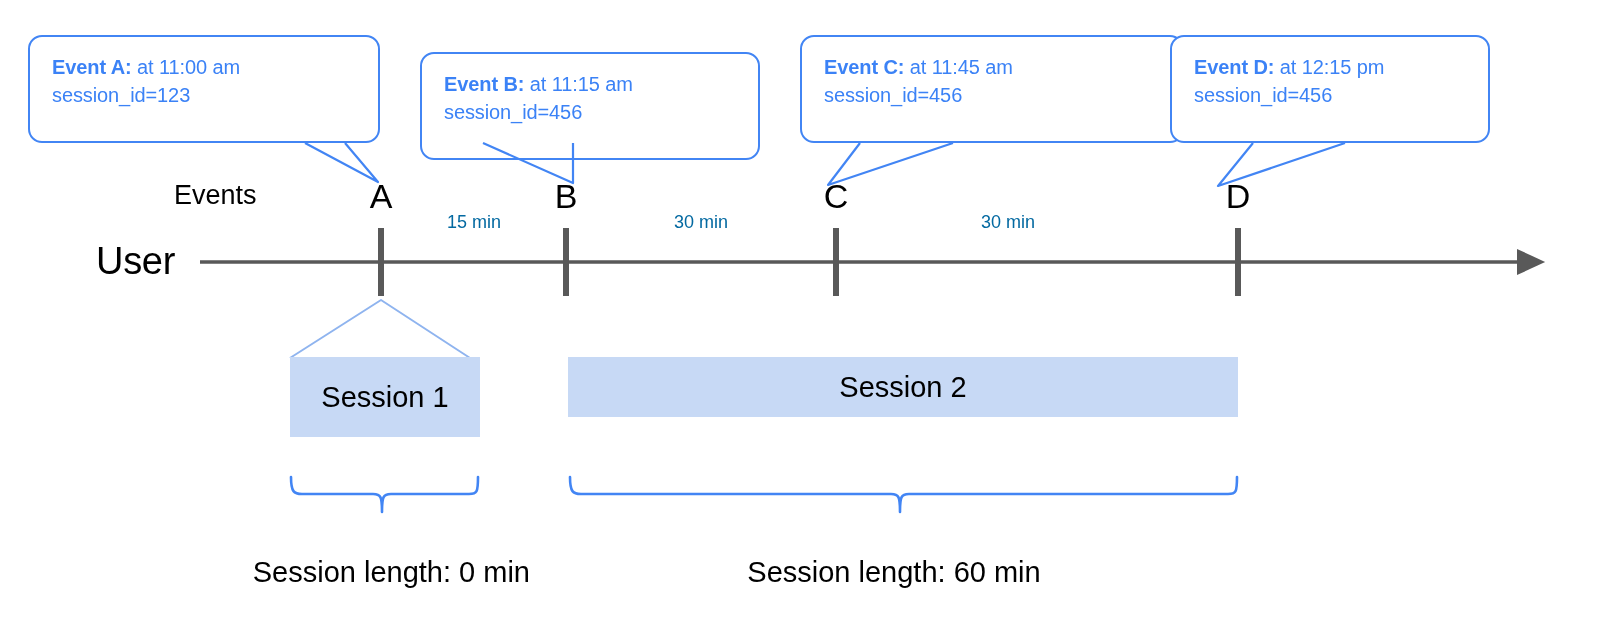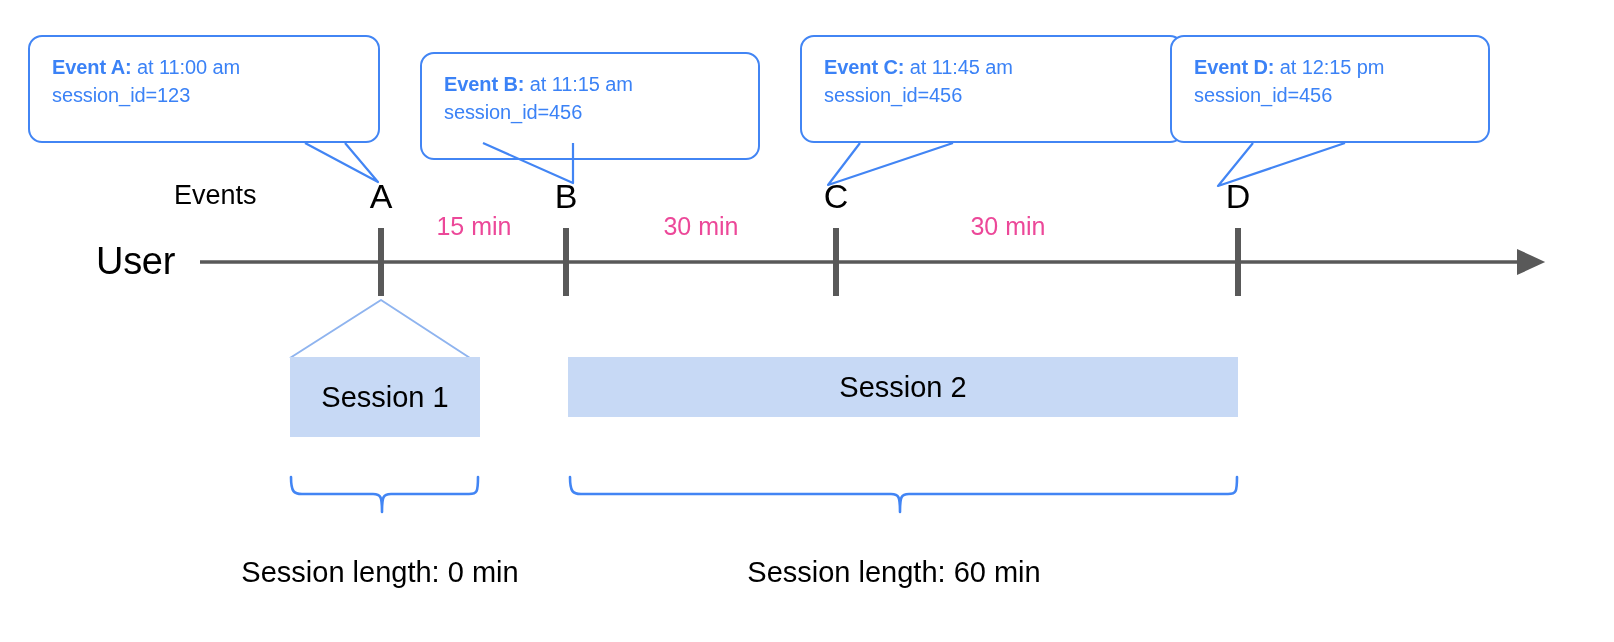--- a/index.html
+++ b/index.html
@@ -64,22 +64,22 @@
   }
   .event-letter {
     position: absolute;
     font-size: 34px;
     color: #000000;
     text-align: center;
     white-space: nowrap;
   }
   .gap-label {
     position: absolute;
-    font-size: 25px;
-    color: #ec4899;
+    font-size: 18px;
+    color: #0369a1;
     text-align: center;
     white-space: nowrap;
   }
 
   
   .session-bar {
     position: absolute;
     background: #c7d9f5;
     display: flex;
     align-items: center;
@@ -177,16 +177,16 @@
   <div class="gap-label" style="left:948px; top:212px; width:120px;">30 min</div>
 
   <div class="session-bar" style="left:290px; top:357px; width:190px; height:80px;">
     <span>Session 1</span>
   </div>
 
   <div class="session-bar" style="left:568px; top:357px; width:670px; height:60px;">
     <span>Session 2</span>
   </div>
 
-  <div class="session-caption" style="left:230px; top:556px; width:300px;">Session length: 0 min</div>
+  <div class="session-caption" style="left:230px; top:556px; width:300px;text-align:right;">Session length: 0 min</div>
   <div class="session-caption" style="left:734px; top:556px; width:320px;">Session length: 60 min</div>
 
 </div>
 
 </body></html>

